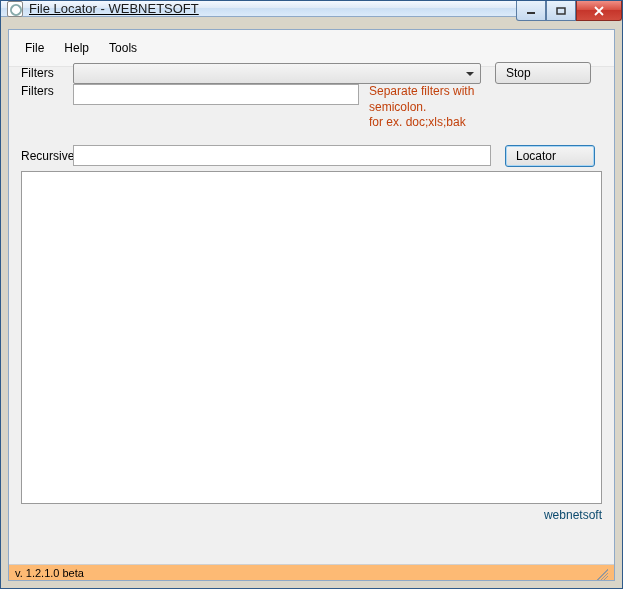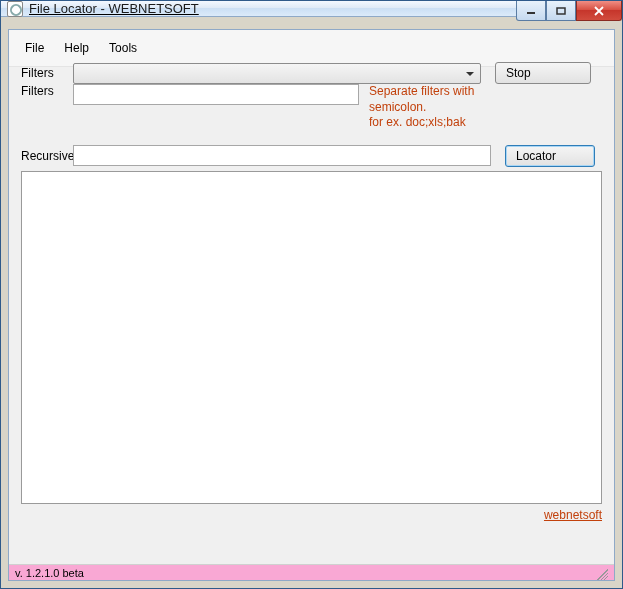--- a/index.html
+++ b/index.html
@@ -171,33 +171,32 @@
     background: linear-gradient(to bottom,#f9f9f9,#e6e6e6);
     margin-right: 6px;
   }
   .results {
     border: 1px solid #9a9a9a;
     background: #fff;
     height: 333px;
     margin-top: 4px;
   }
   .link {
-    color: #c2410c;
-    text-decoration: underline;
+    color: #0c4a6e;
     cursor: pointer;
   }
   .bottom-right {
     text-align: right;
     margin-top: 4px;
   }
   .statusbar {
     position: absolute;
     left: 0; right: 0; bottom: 0;
     height: 16px;
-    background: #f9a8d4;
+    background: #fdba74;
     border-top: 1px solid #d0d0d0;
     display: flex;
     align-items: center;
     padding: 0 6px;
     font-size: 11px;
     justify-content: space-between;
   }
   .grip {
     width: 14px; height: 14px;
     background:

